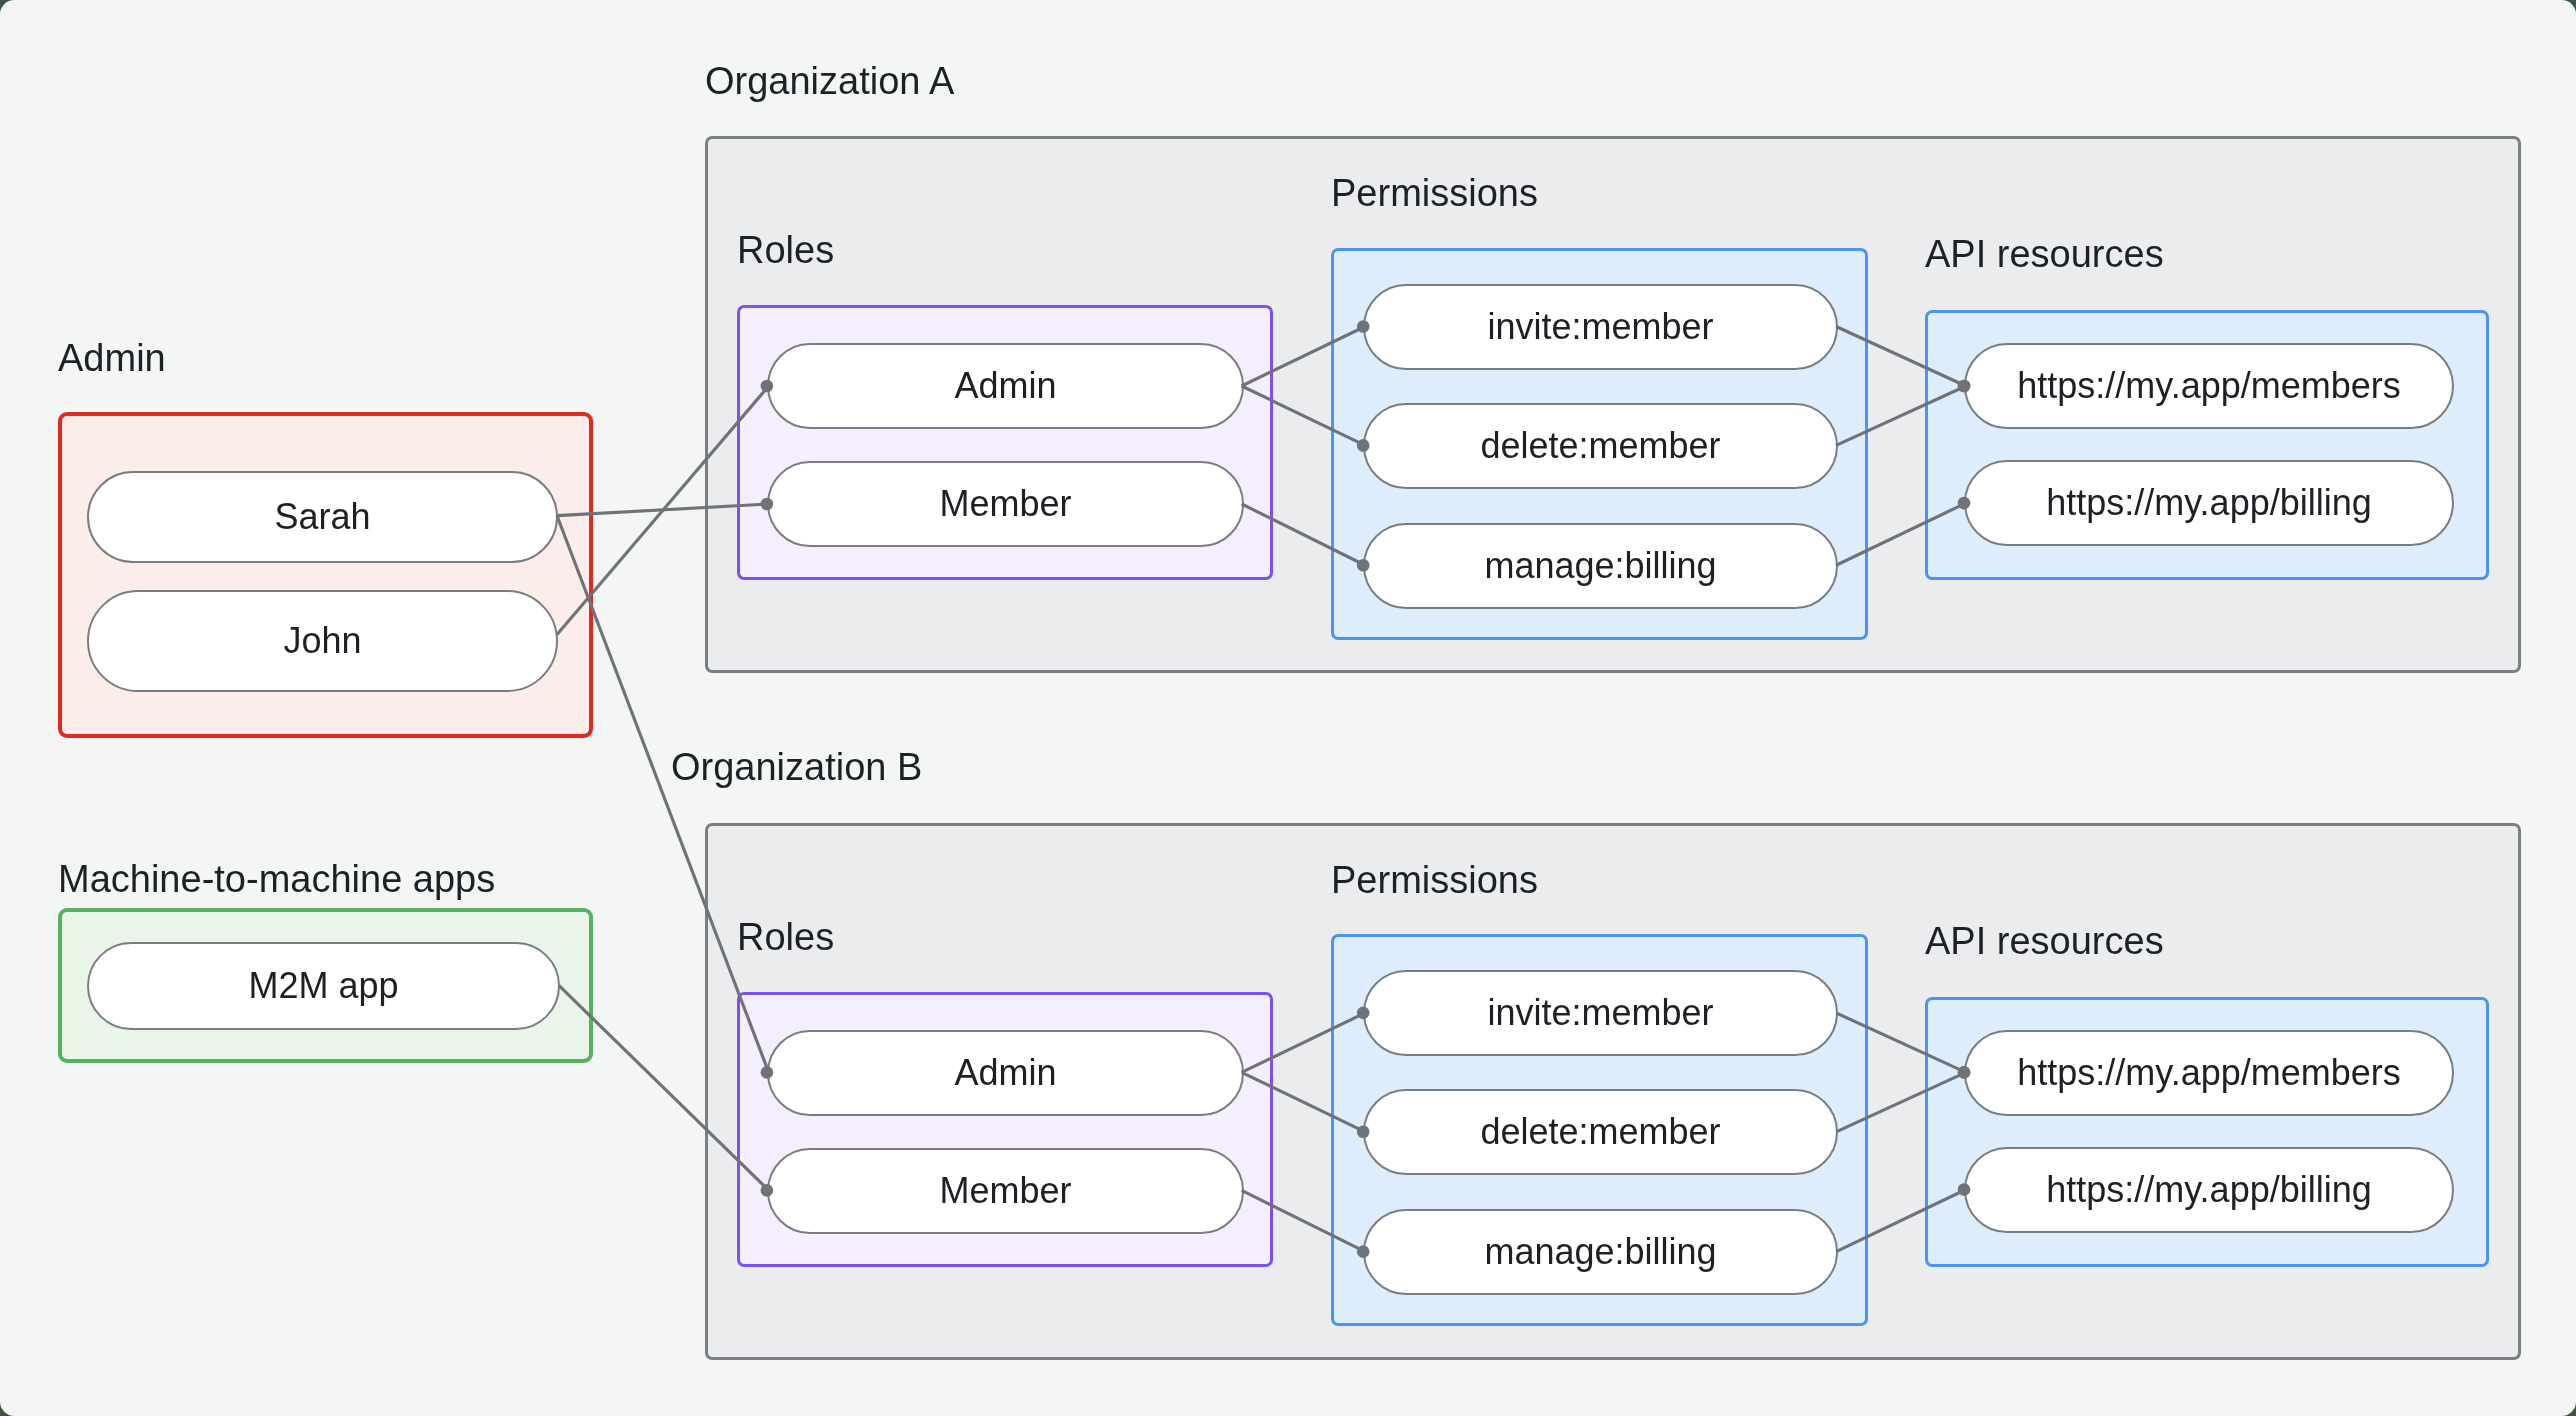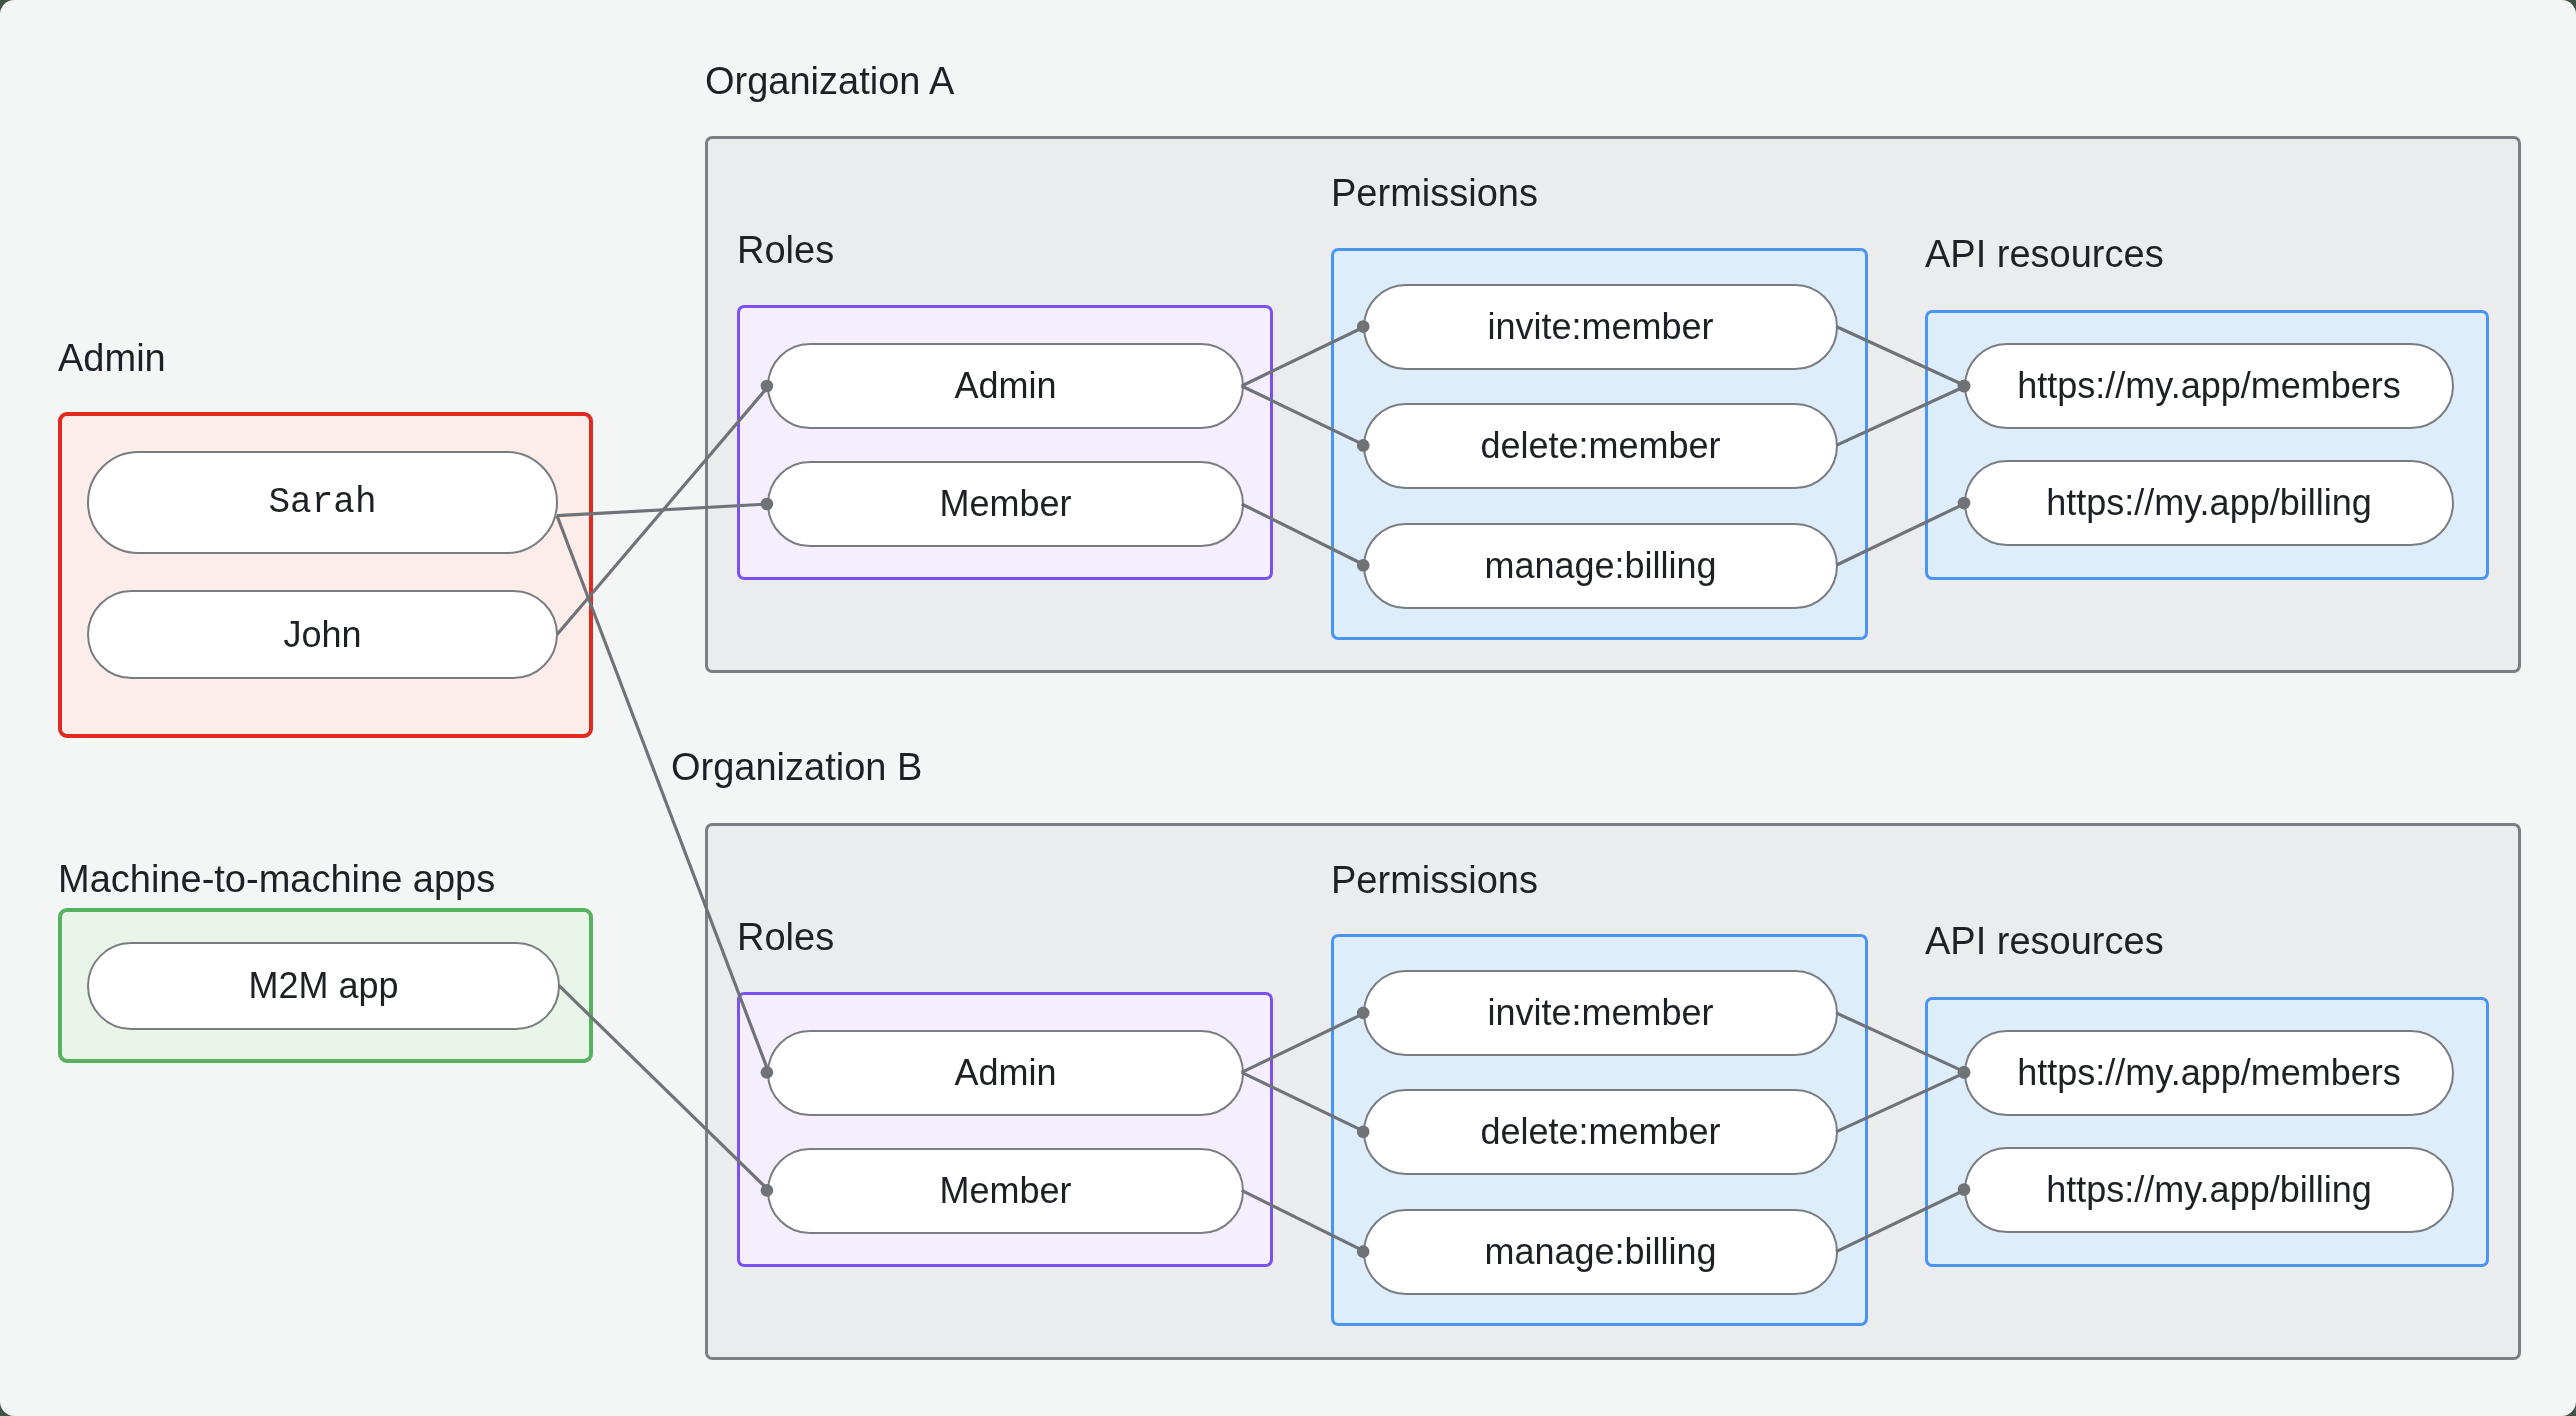--- a/index.html
+++ b/index.html
@@ -46,22 +46,22 @@
   #m2m-box{left:58px; top:908px; width:535px; height:155px;}
   #orga-box{left:705px; top:136px; width:1816px; height:537px;}
   #orgb-box{left:705px; top:823px; width:1816px; height:537px;}
   #roles-a-box{left:737px; top:305px; width:536px; height:275px;}
   #perm-a-box{left:1331px; top:248px; width:537px; height:392px;}
   #api-a-box{left:1925px; top:310px; width:564px; height:270px;}
   #roles-b-box{left:737px; top:992px; width:536px; height:275px;}
   #perm-b-box{left:1331px; top:934px; width:537px; height:392px;}
   #api-b-box{left:1925px; top:997px; width:564px; height:270px;}
   
-  #pill-sarah{left:87px; top:451px; width:471px; height:103px;font-family:Liberation Mono, monospace;}
-  #pill-john{left:87px; top:590px; width:471px; height:89px;}
+  #pill-sarah{left:87px; top:471px; width:471px; height:92px;}
+  #pill-john{left:87px; top:590px; width:471px; height:102px;}
   #pill-m2m{left:87px; top:942px; width:473px; height:88px;}
   #pill-admin-a{left:767px; top:343px; width:477px; height:86px;}
   #pill-member-a{left:767px; top:461px; width:477px; height:86px;}
   #pill-invite-a{left:1363px; top:284px; width:475px; height:86px;}
   #pill-delete-a{left:1363px; top:403px; width:475px; height:86px;}
   #pill-manage-a{left:1363px; top:523px; width:475px; height:86px;}
   #pill-members-a{left:1964px; top:343px; width:490px; height:86px;}
   #pill-billing-a{left:1964px; top:460px; width:490px; height:86px;}
   #pill-admin-b{left:767px; top:1030px; width:477px; height:86px;}
   #pill-member-b{left:767px; top:1148px; width:477px; height:86px;}

